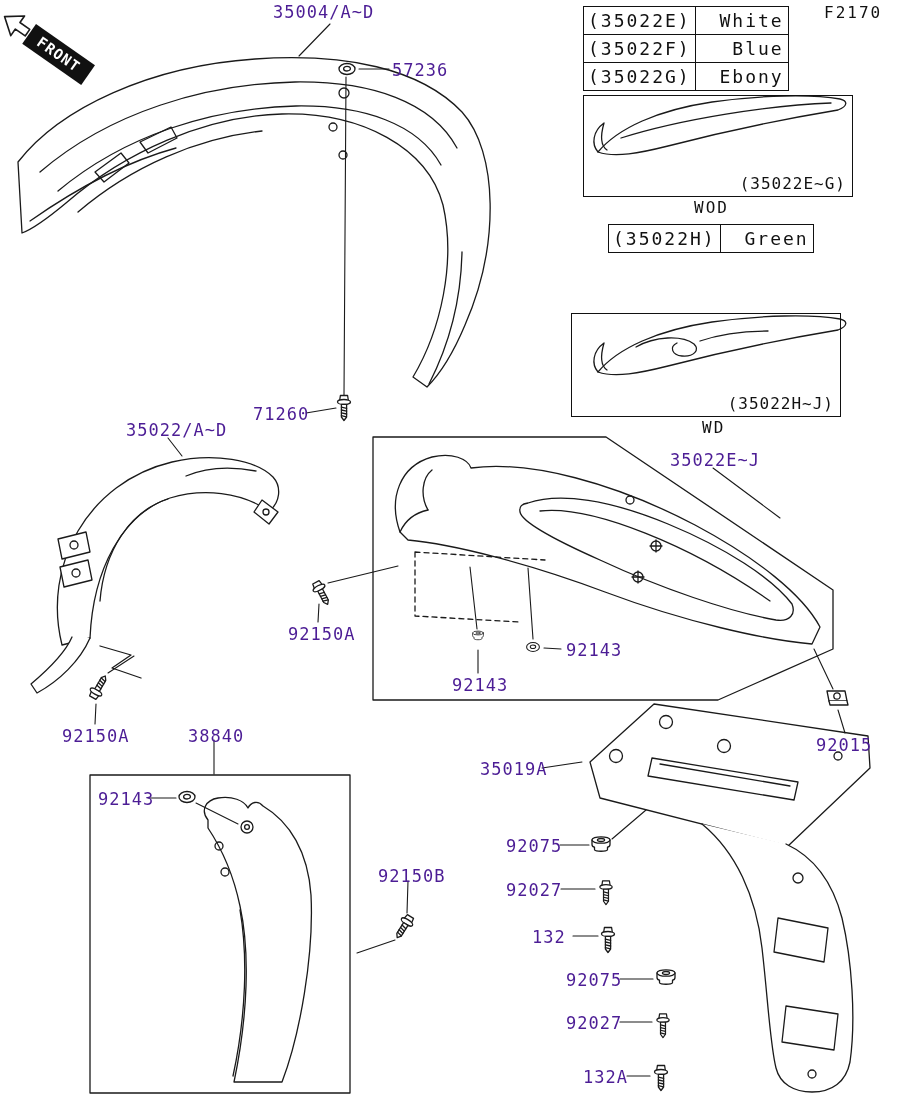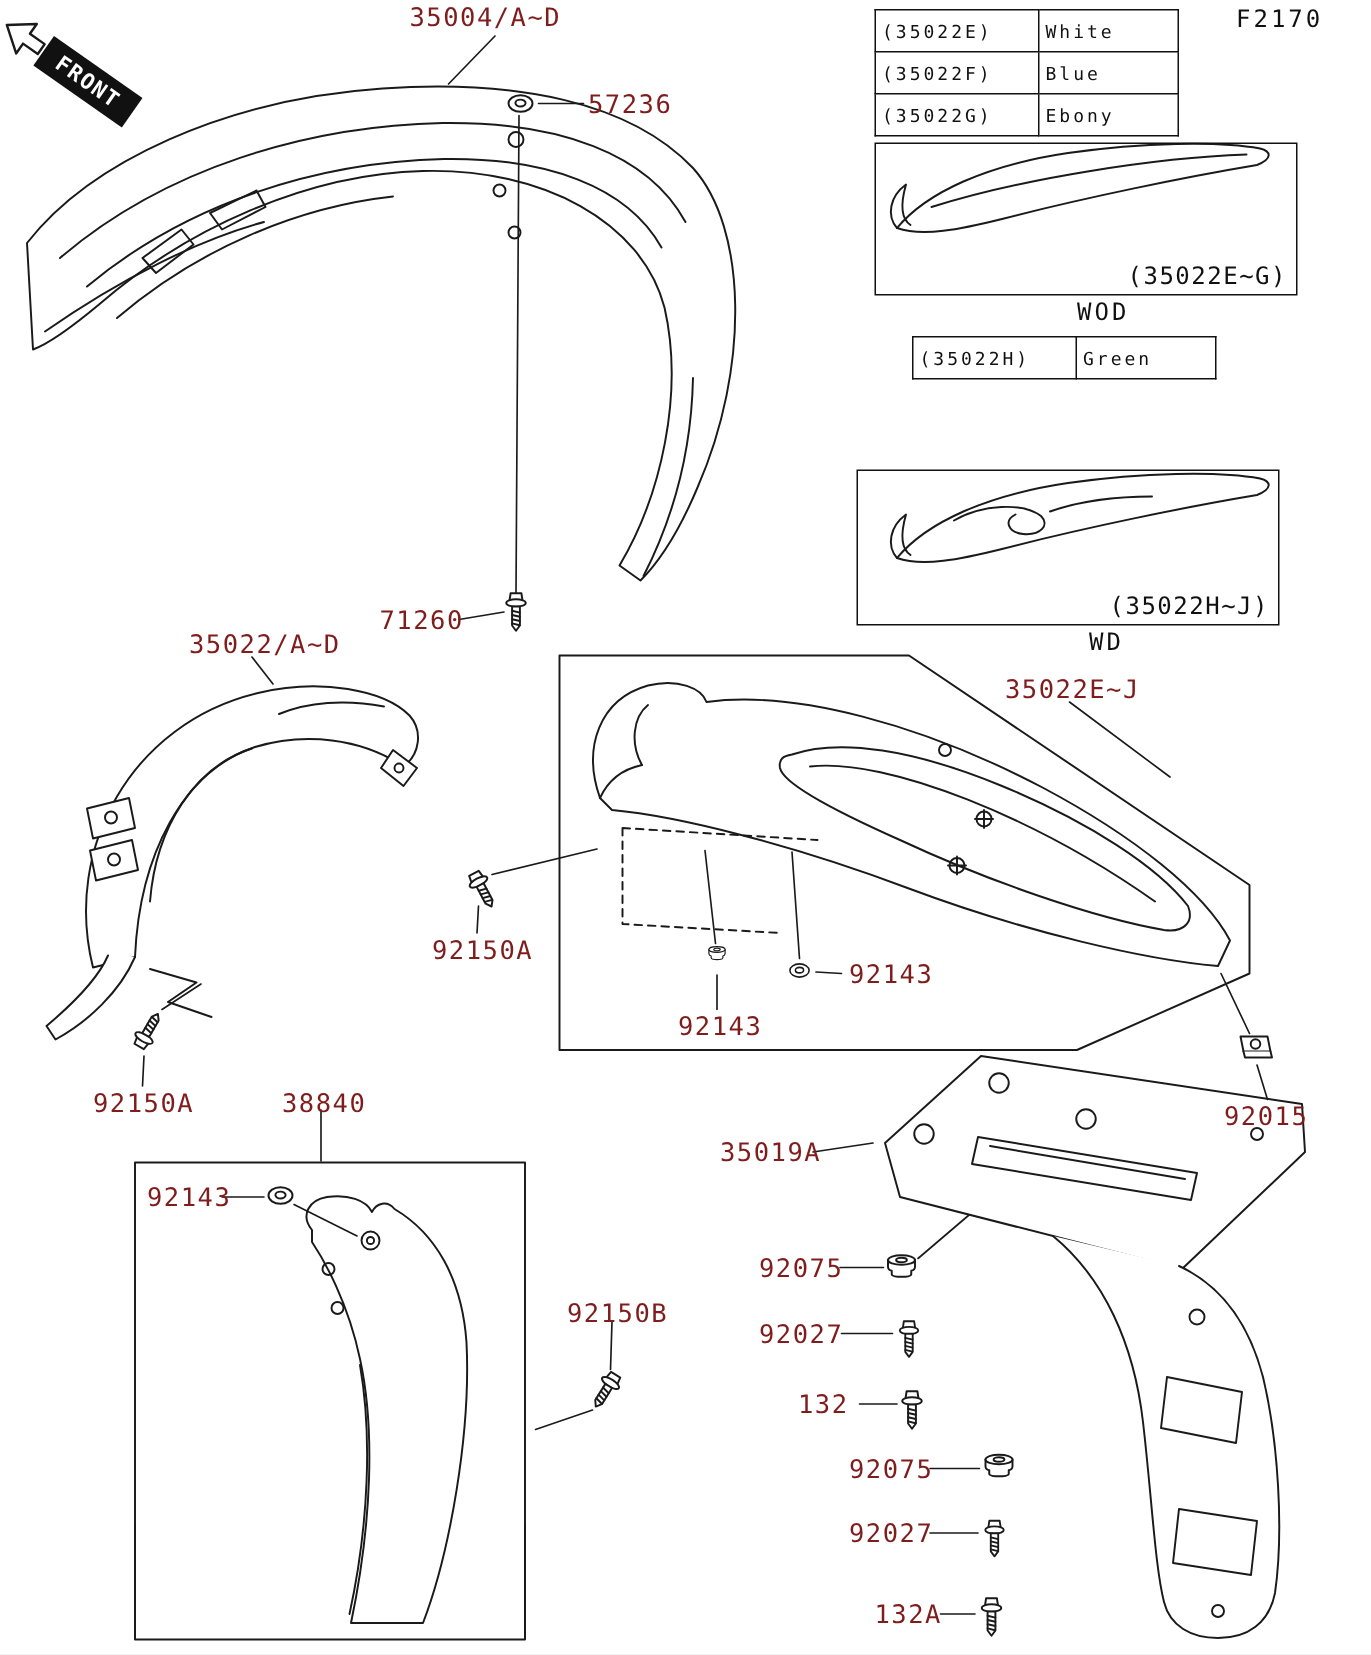--- a/index.html
+++ b/index.html
@@ -3,42 +3,42 @@
 <meta charset="utf-8">
 <style>
   html,body { margin:0; padding:0; background:#e8e8e8; }
   .canvas {
     position:relative; width:914px; height:1103px; background:#ffffff;
     overflow:hidden; color:#111;
     font-family:"DejaVu Sans Mono", monospace;
   }
   .callout {
     position:absolute; font-size:17px; letter-spacing:1px;
-    white-space:nowrap; color:#7f1d1d;
+    white-space:nowrap; color:#4c1d95;
   }
   .fig-code {
     position:absolute; left:824px; top:3px; font-size:16px; letter-spacing:2px;
   }
   table.color-table {
     position:absolute; border-collapse:collapse; background:#fff;
   }
   table.color-table td {
     border:1.6px solid #111; height:27px; padding:0 4px;
-    font-size:12px; letter-spacing:2px; white-space:nowrap;
+    font-size:18px; letter-spacing:2px; white-space:nowrap;text-align:right;
   }
   td.part  { min-width:100px; }
   td.cname { min-width:84px; }
   .img-box {
-    position:absolute; border:1.6px solid #111;padding-left:12px;
+    position:absolute; border:1.6px solid #111;
   }
   .box-caption {
     position:absolute; right:6px; bottom:3px; font-size:16px; letter-spacing:1px;
   }
   .footnote {
-    position:absolute; font-size:16px; letter-spacing:2px;margin-left:24px;
+    position:absolute; font-size:16px; letter-spacing:2px;
   }
   svg.art-layer { position:absolute; left:0; top:0; }
 </style>
 </head>
 <body>
 
 <div class="canvas">
 
   <svg class="art-layer" width="914" height="1103" viewBox="0 0 914 1103">
     <defs>

